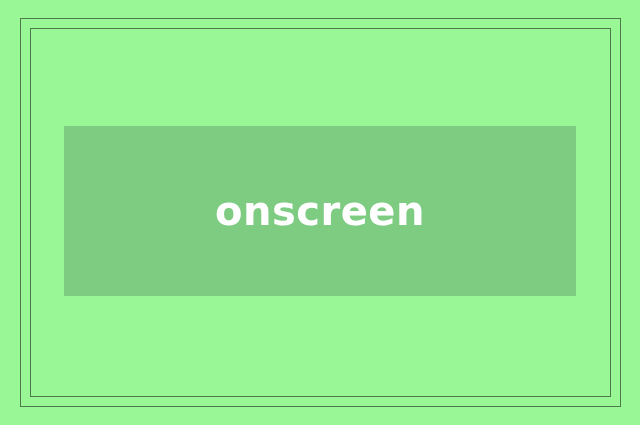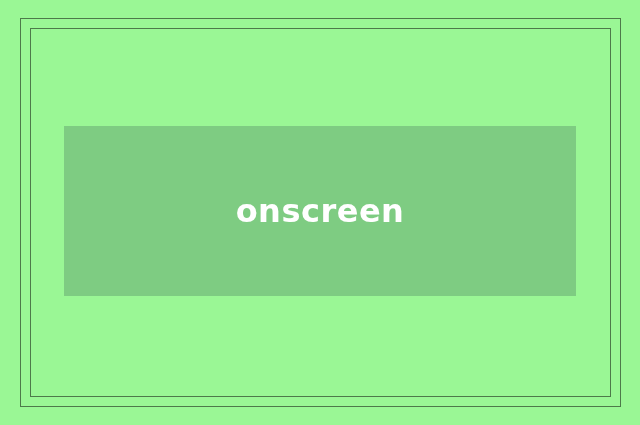--- a/index.html
+++ b/index.html
@@ -56,21 +56,21 @@
     box-sizing: border-box;
     background: #7ecc82;
     display: flex;
     align-items: center;
     justify-content: center;
   }
 
   #panel-caption {
     color: #ffffff;
     font-family: "DejaVu Sans", sans-serif;
-    font-size: 32px;
+    font-size: 40px;
     font-weight: 700;
     line-height: 1;
     letter-spacing: 0.5px;
     white-space: nowrap;
     text-align: center;
     user-select: none;
   }
 </style>
 </head>
 <body>

